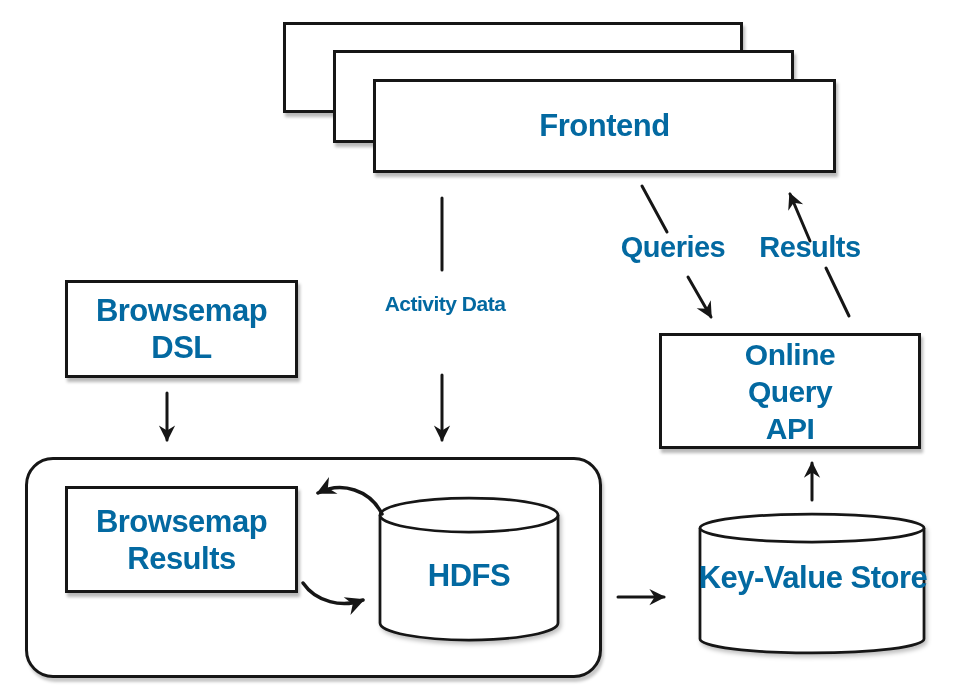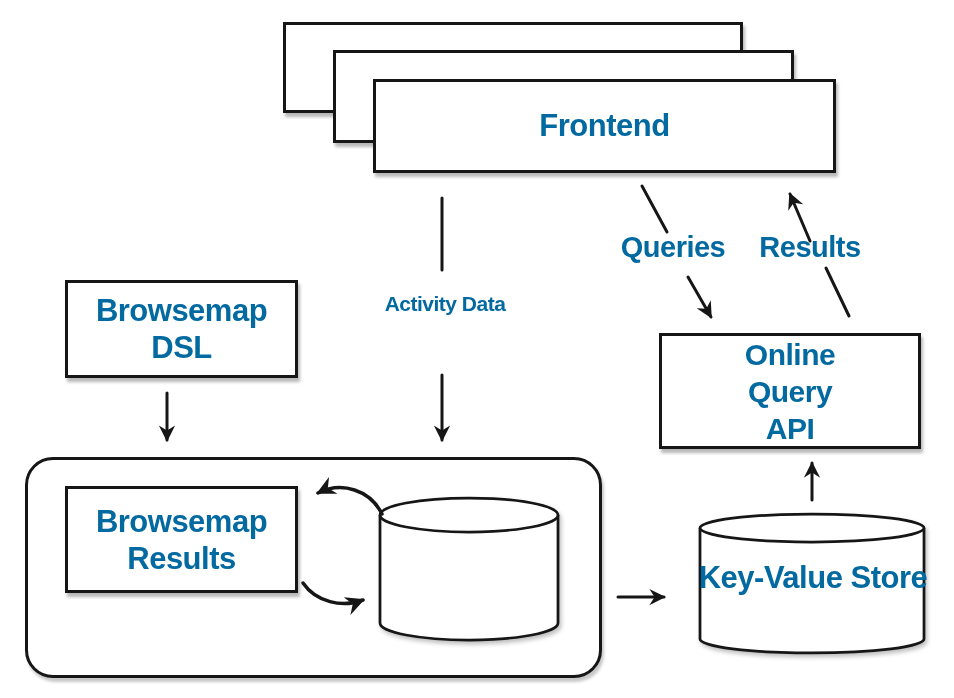--- a/index.html
+++ b/index.html
@@ -134,20 +134,21 @@
     <span class="ln">Browsemap</span>
     <span class="ln">Results</span>
   </div>
 
   <div class="node api-box" style="left:659px; top:333px; width:262px; height:116px;">
     <span class="ln">Online</span>
     <span class="ln">Query</span>
     <span class="ln">API</span>
   </div>
 
+  <div class="floating-label hdfs-label">HDFS</div>
   <div class="floating-label kv-label">
     <span class="ln">Key-Value</span>
     <span class="ln">Store</span>
   </div>
 
   <div class="floating-label activity-label">
     <span class="ln">Activity</span>
     <span class="ln">Data</span>
   </div>
   <div class="floating-label results-label">Results</div>

